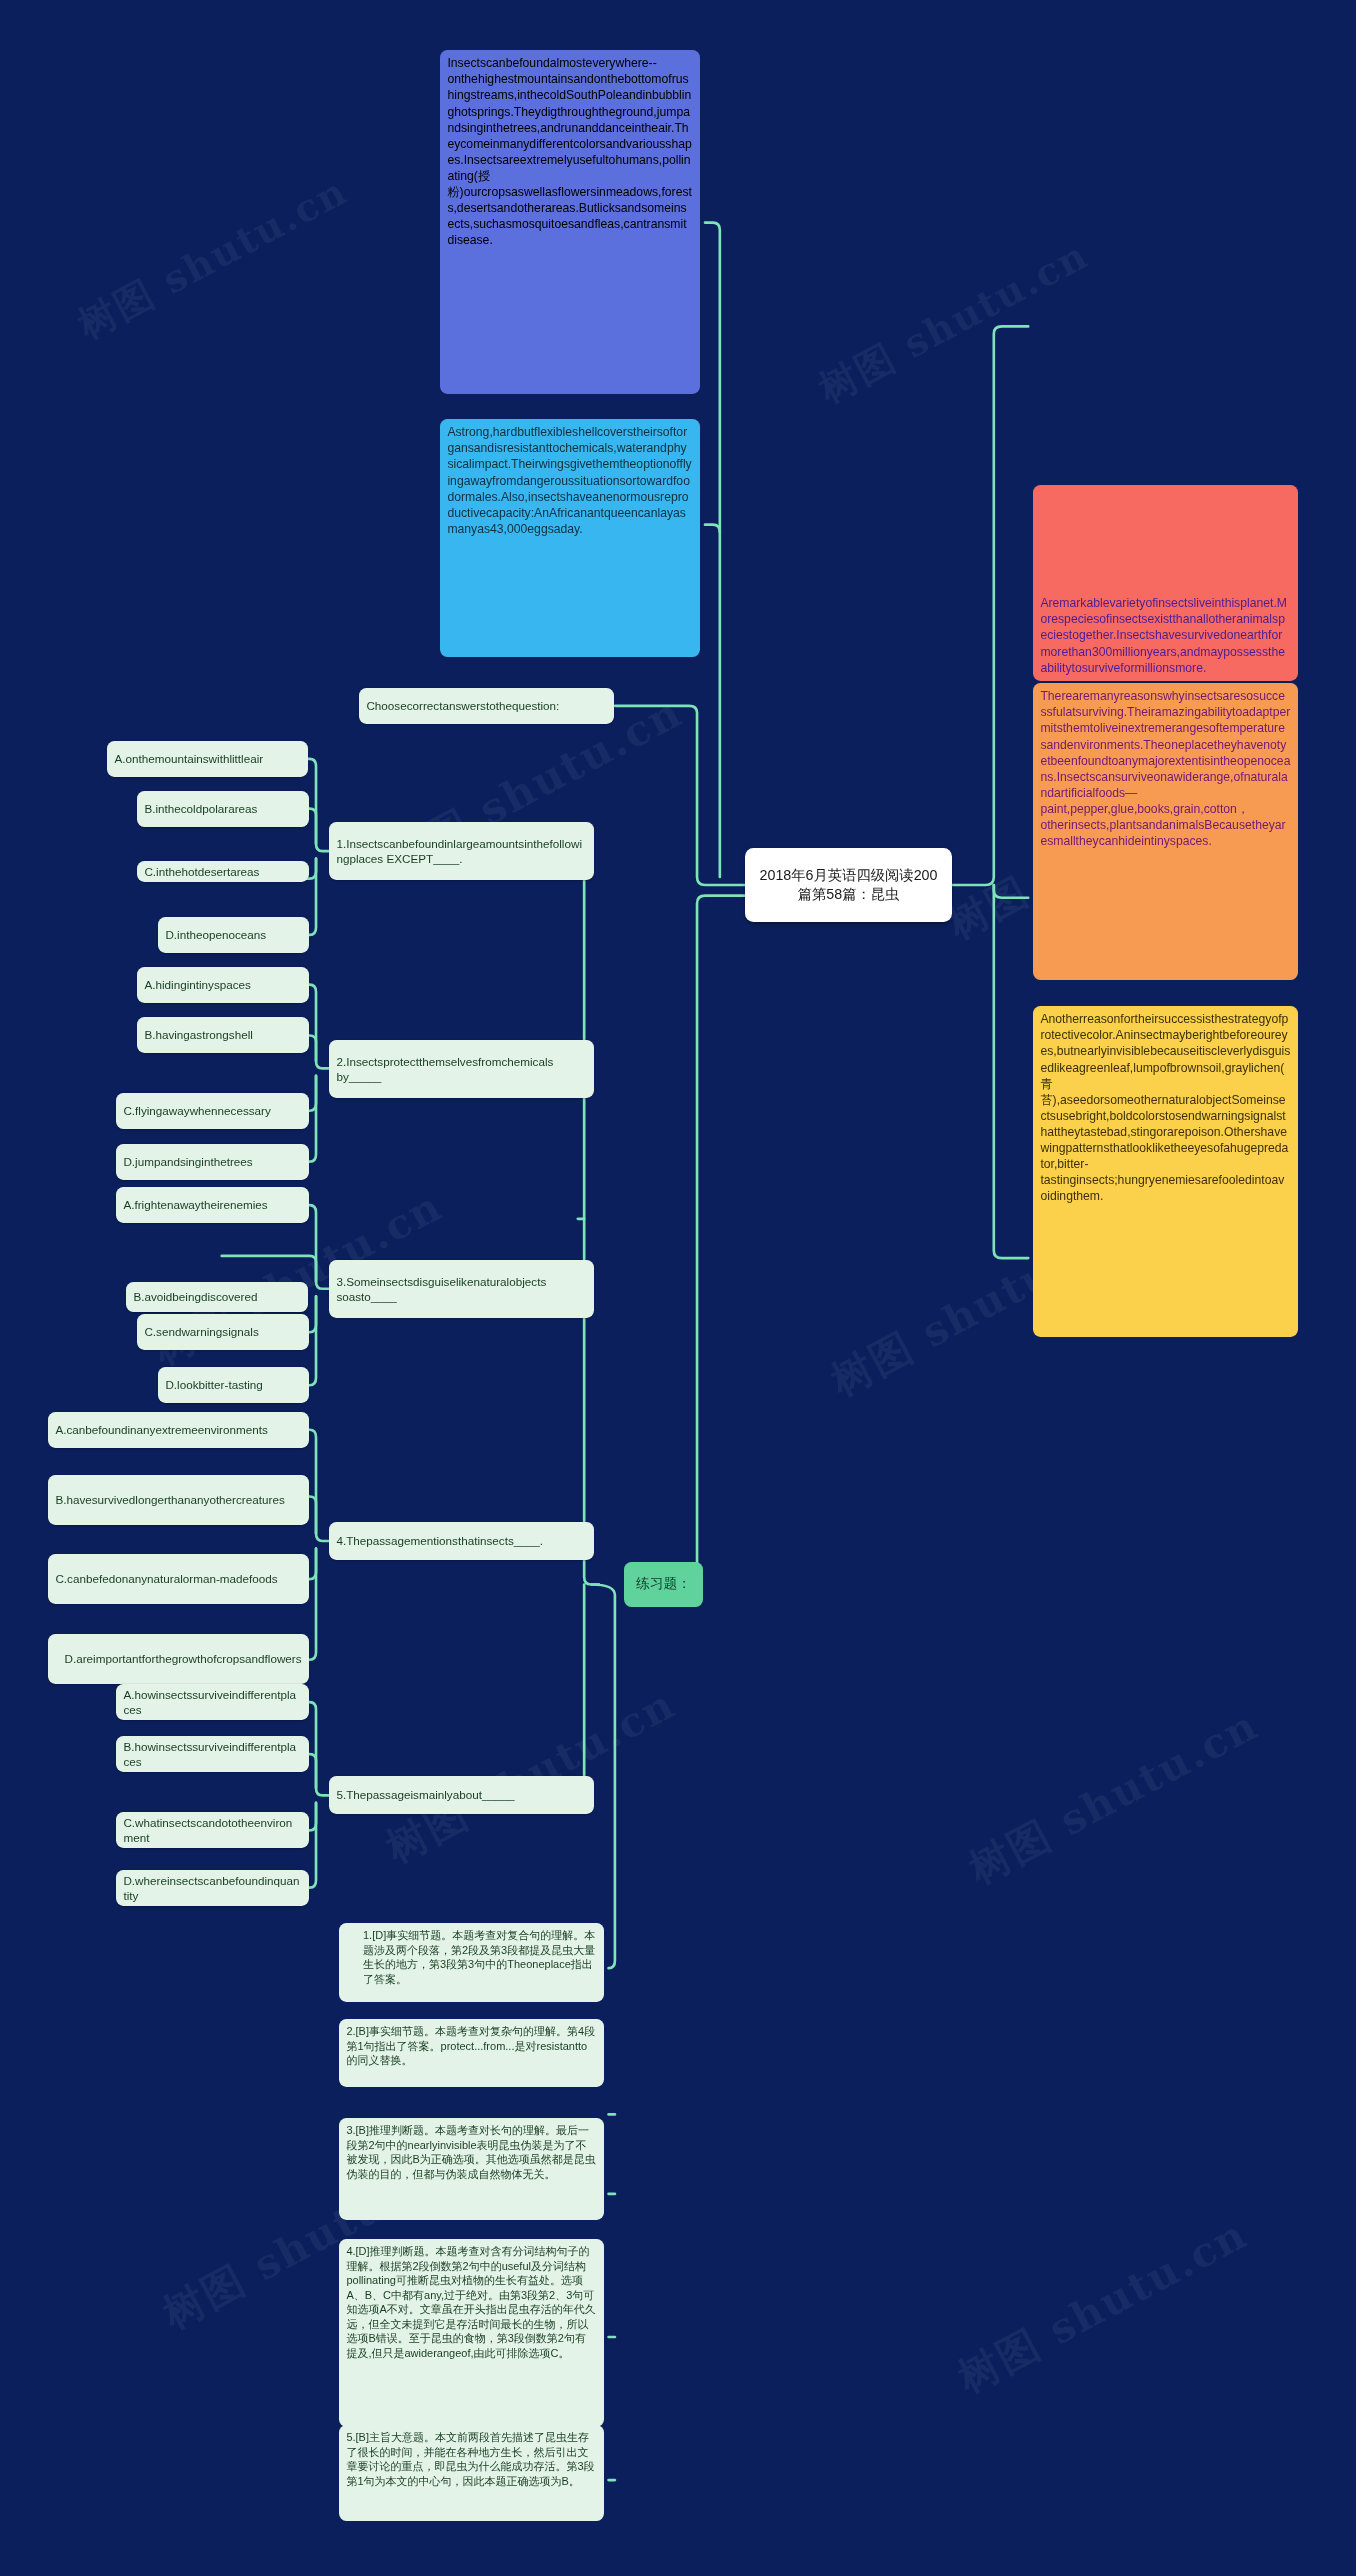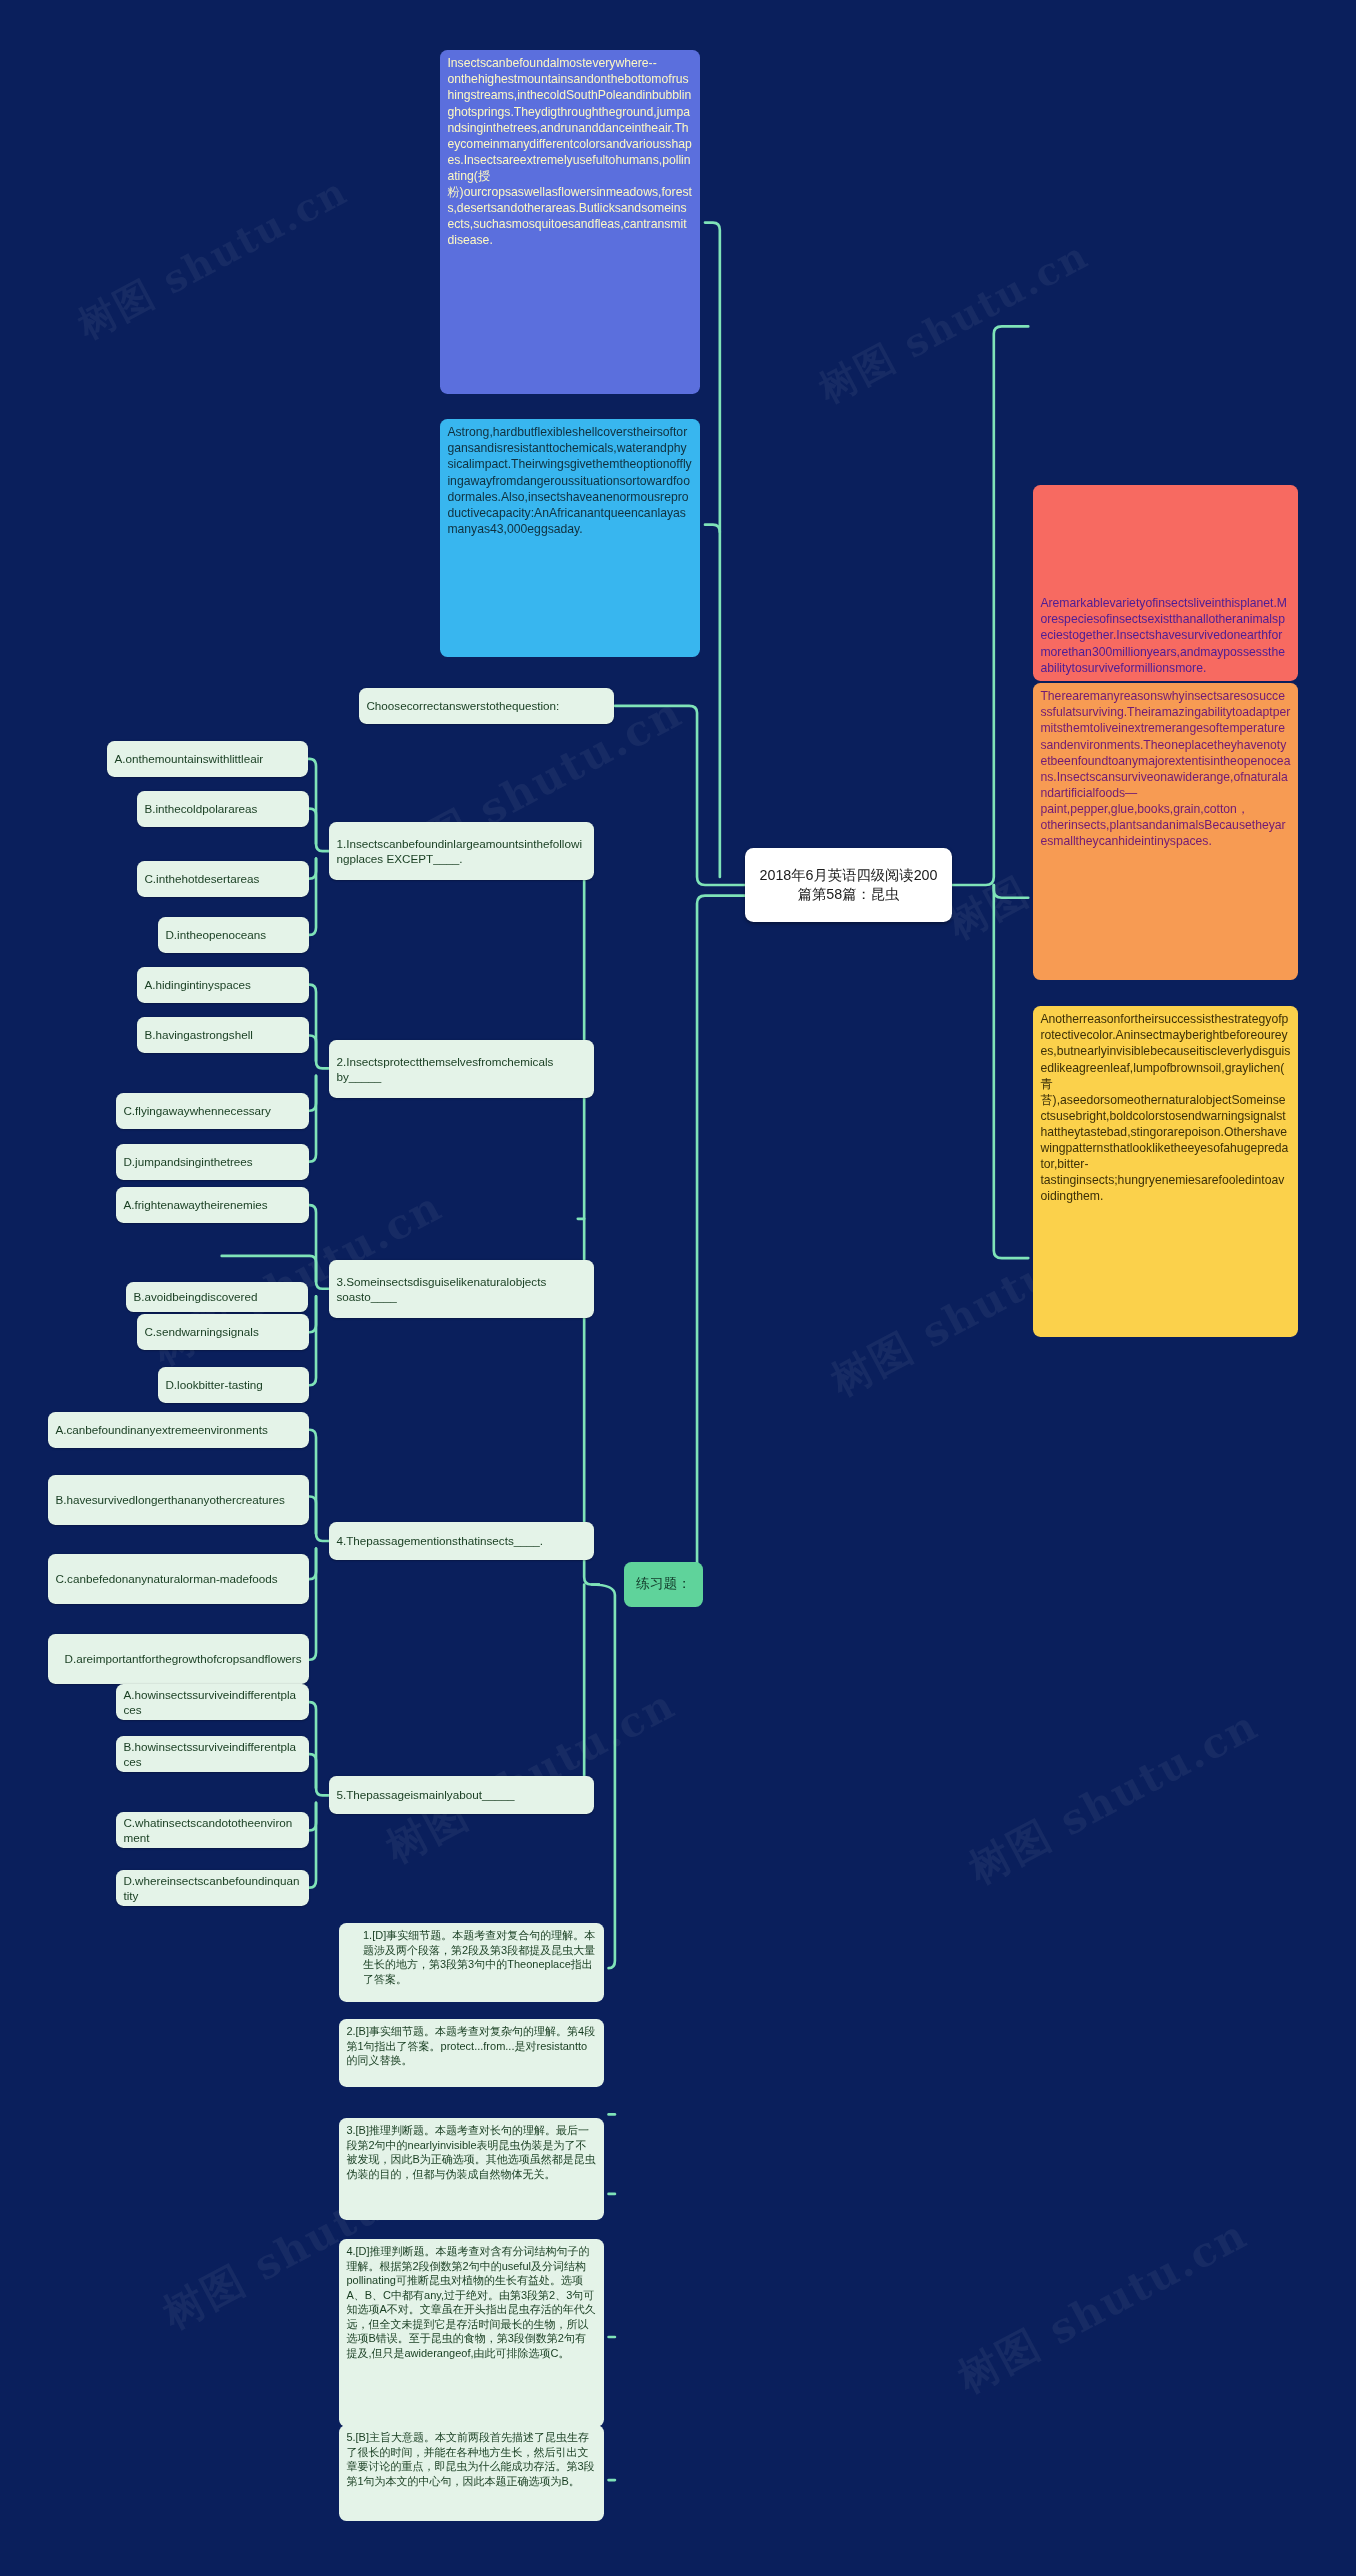--- a/index.html
+++ b/index.html
@@ -23,21 +23,21 @@
     padding:5.3px 7.4px;line-height:1.32;
     word-break:break-word;overflow-wrap:anywhere;
   }
   .node.center{
     background:#ffffff;color:#1a1a1a;border-radius:8.5px;
     font-size:14.3px;justify-content:center;text-align:center;
     box-shadow:0 1.1px 3.2px rgba(0,0,0,.35);
   }
   .n-mint{background:#e4f3e8;color:#173d20;font-size:11.7px;box-shadow:0 0.5px 1.6px rgba(0,0,0,.25);}
   .n-green{background:#5fd39b;color:#123a2a;font-size:13.8px;justify-content:center;text-align:center;}
-  .n-indigo{background:#5b6fdd;color:#fef9c3;font-size:12.2px;align-items:flex-start;}
+  .n-indigo{background:#5b6fdd;color:#000000;font-size:12.2px;align-items:flex-start;}
   .n-sky{background:#38b6ef;color:#10313f;font-size:12.2px;align-items:flex-start;}
   .n-salmon{background:#f76a61;color:#4c1d95;font-size:12.2px;align-items:flex-end;}
   .n-orange{background:#f79b53;color:#701a75;font-size:12.2px;align-items:flex-start;}
   .n-yellow{background:#fbd14b;color:#3c3008;font-size:12.2px;align-items:flex-start;}
   .n-exp{background:#e4f3e8;color:#173d20;font-size:11px;align-items:flex-start;}
   .node .txt{display:block;width:100%;}
 </style>
 </head>
 <body>
 
@@ -153,21 +153,21 @@
 
   <div class="node n-mint" style="left:329px;top:822px;width:265px;height:58px;">
     <span class="txt">1.Insectscanbefoundinlargeamountsinthefollowingplaces EXCEPT____.</span>
   </div>
   <div class="node n-mint" style="left:107px;top:741px;width:201px;height:36px;">
     <span class="txt">A.onthemountainswithlittleair</span>
   </div>
   <div class="node n-mint" style="left:137px;top:791px;width:172px;height:36px;">
     <span class="txt">B.inthecoldpolarareas</span>
   </div>
-  <div class="node n-mint" style="left:137px;top:861px;width:172px;height:36px;">
+  <div class="node n-mint" style="left:137px;top:861px;width:172px;height:21px;">
     <span class="txt">C.inthehotdesertareas</span>
   </div>
   <div class="node n-mint" style="left:158px;top:917px;width:151px;height:36px;">
     <span class="txt">D.intheopenoceans</span>
   </div>
 
   <div class="node n-mint" style="left:329px;top:1040px;width:265px;height:58px;">
     <span class="txt">2.Insectsprotectthemselvesfromchemicals by_____</span>
   </div>
   <div class="node n-mint" style="left:137px;top:967px;width:172px;height:36px;">

